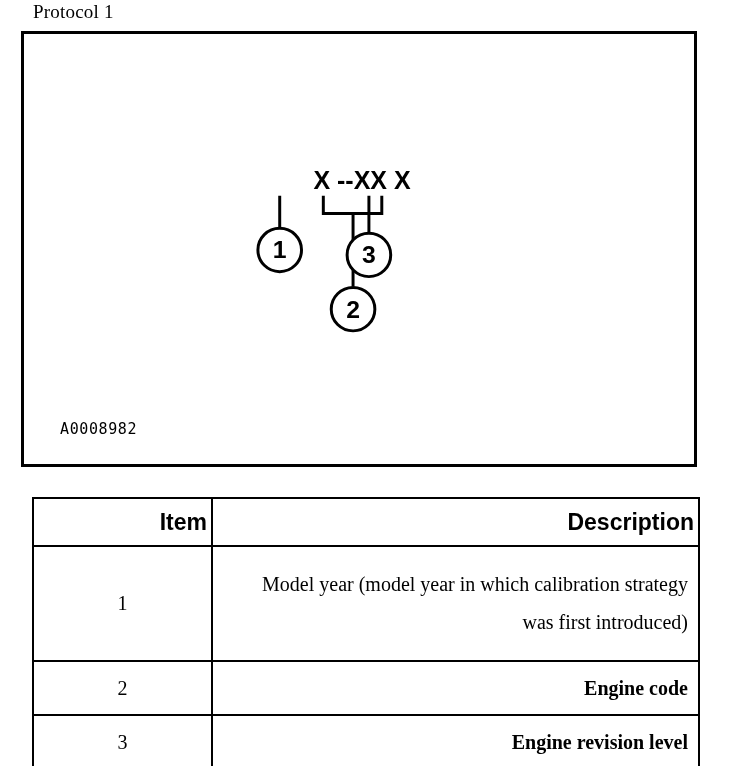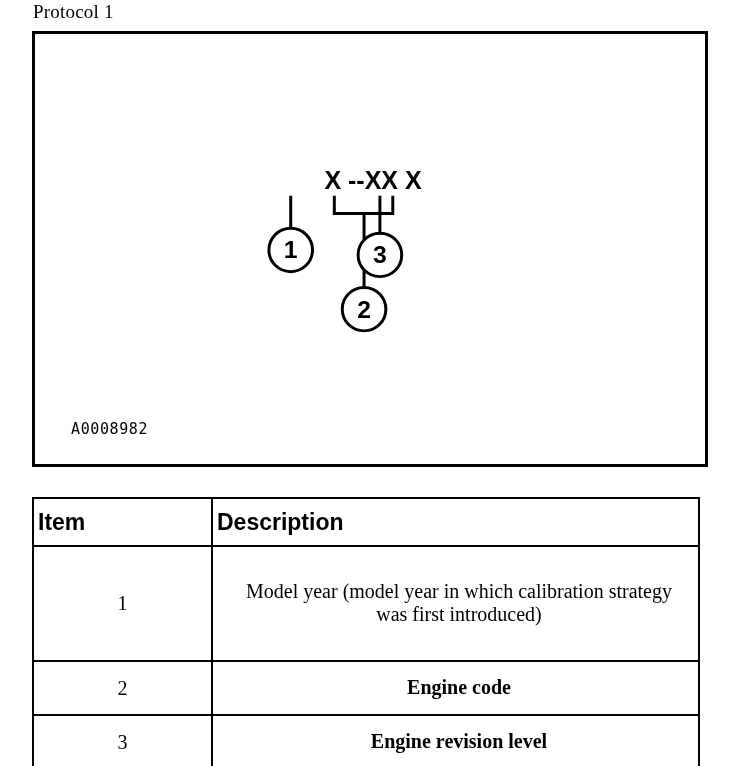--- a/index.html
+++ b/index.html
@@ -27,21 +27,21 @@
     font-weight: normal;
     font-size: 19px;
     line-height: 22px;
     letter-spacing: 0.2px;
     white-space: nowrap;
   }
 
   
   .figure-frame {
     position: absolute;
-    left: 32px;
+    left: 21px;
     top: 31px;
     width: 676px;
     height: 436px;
     border: 3px solid #000000;
     box-sizing: border-box;
     background: #ffffff;
   }
 
   .figure-canvas {
     position: absolute;
@@ -94,37 +94,37 @@
     vertical-align: middle;
   }
   .col-item { width: 179px; }
   .col-desc { width: 487px; }
 
   .legend-table thead th {
     font-family: "Liberation Sans", "DejaVu Sans", sans-serif;
     font-weight: bold;
     font-size: 23px;
     line-height: 26px;
-    text-align: left;
+    text-align: right;
     height: 46px;
     padding: 0 4px;
   }
 
   .legend-table tbody td.cell-item {
     font-family: "Liberation Serif", "DejaVu Serif", serif;
     font-size: 20px;
     line-height: 27px;
     text-align: center;
     vertical-align: middle;
   }
   .legend-table tbody td.cell-desc {
     font-family: "Liberation Serif", "DejaVu Serif", serif;
     font-size: 20px;
-    line-height: 23px;
-    text-align: center;
+    line-height: 38px;
+    text-align: right;
     padding: 6px 10px 7px 17px;
     vertical-align: middle;
   }
   .row-tall td { height: 100px; }
   .row-short td { height: 39px; }
   .row-short td.cell-desc { padding-top: 2px; padding-bottom: 2px; font-weight: bold; }
 </style>
 </head>
 <body>
 

